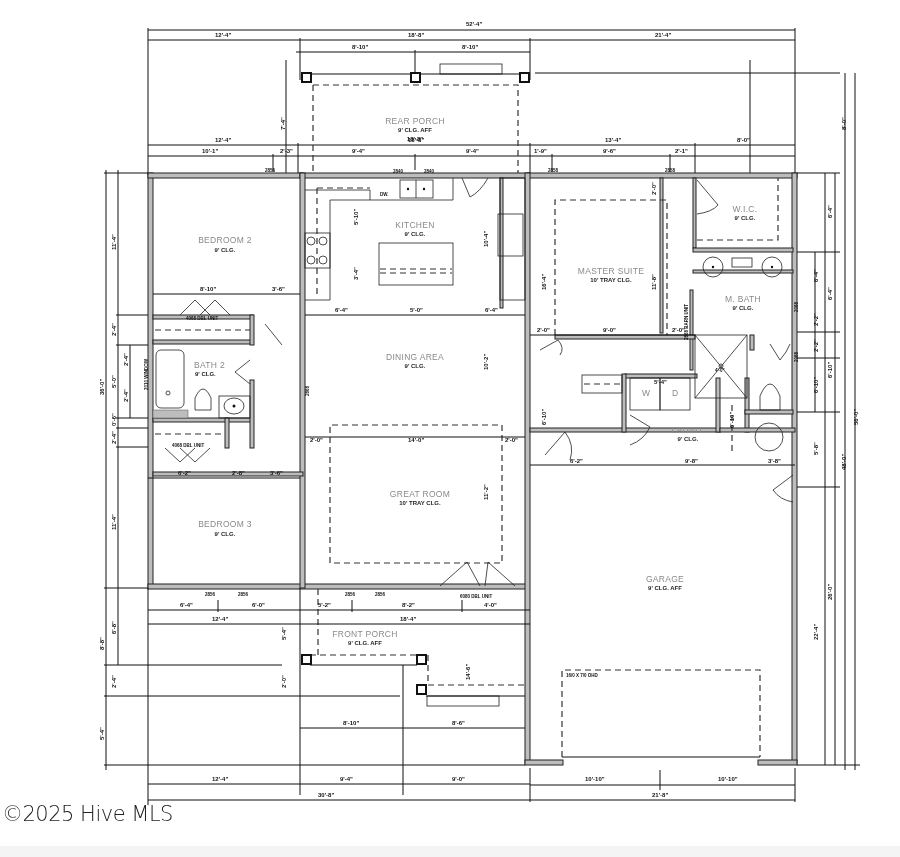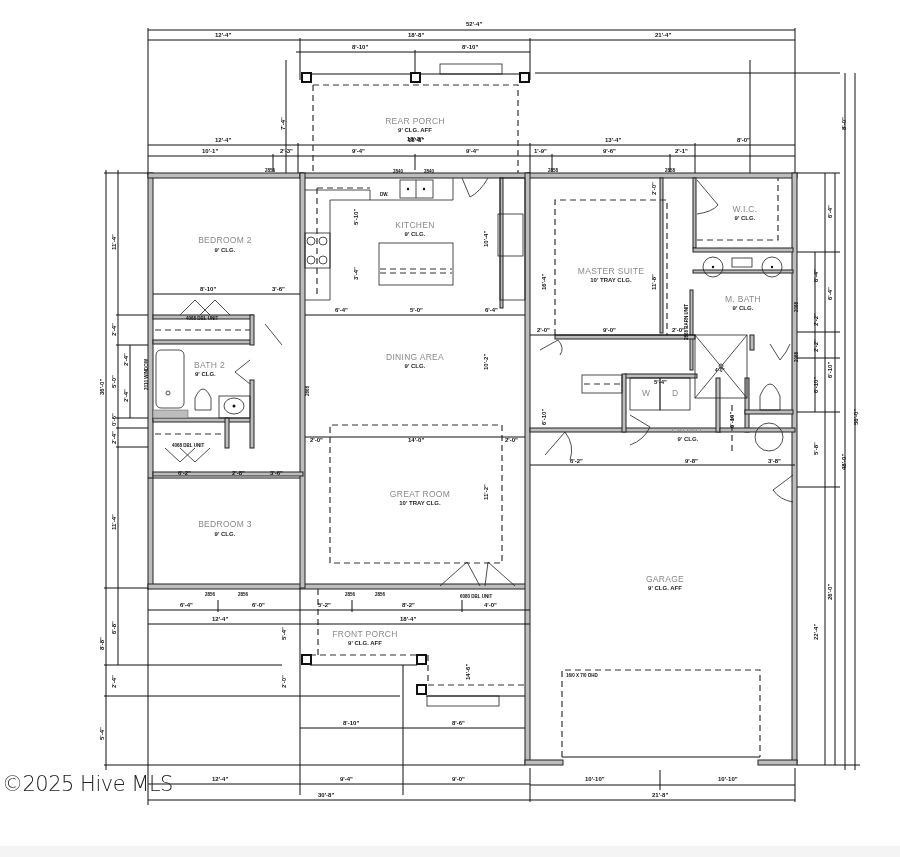--- a/index.html
+++ b/index.html
@@ -7,21 +7,21 @@
   #plan { position: absolute; left: 0; top: 0; width: 900px; height: 857px; }
   .room-name { font-family: "Liberation Sans", sans-serif; font-size: 8.5px; fill: #8a8a8a; letter-spacing: 0.3px; }
   .room-sub { font-family: "Liberation Sans", sans-serif; font-size: 6px; font-weight: bold; fill: #222; }
   .dim { font-family: "Liberation Sans", sans-serif; font-size: 6px; font-weight: bold; fill: #111; }
   .tiny { font-family: "Liberation Sans", sans-serif; font-size: 4.5px; font-weight: bold; fill: #111; }
   .wall { fill: #bdbdbd; stroke: #222; stroke-width: 1; }
   .line { stroke: #111; stroke-width: 1; fill: none; }
   .thin { stroke: #222; stroke-width: 0.8; fill: none; }
   .dash { stroke: #333; stroke-width: 1.2; fill: none; stroke-dasharray: 6 4; }
   .post { fill: #fff; stroke: #111; stroke-width: 2; }
-  .watermark { position: absolute; left: 2px; top: 772px; font-family: "DejaVu Sans", sans-serif; font-size: 21px; color: #222; letter-spacing: -0.5px; font-weight: 300; }
+  .watermark { position: absolute; left: 2px; top: 802px; font-family: "DejaVu Sans", sans-serif; font-size: 21px; color: #222; letter-spacing: -0.5px; font-weight: 300; }
   .footer-band { position: absolute; left: 0; top: 846px; width: 900px; height: 11px; background: #f4f4f4; }
 </style>
 </head>
 <body>
 
 <svg id="plan" viewBox="0 0 900 857" xmlns="http://www.w3.org/2000/svg">
 
   <g>
     <line class="line" x1="148" y1="30" x2="795" y2="30"></line>
     <line class="line" x1="148" y1="40" x2="795" y2="40"></line>

